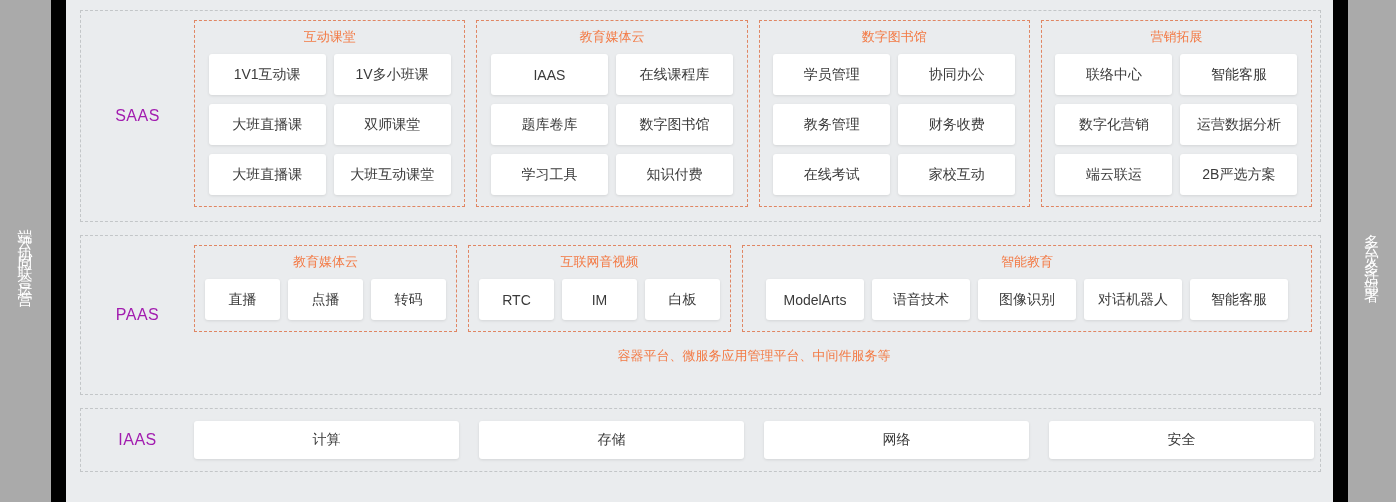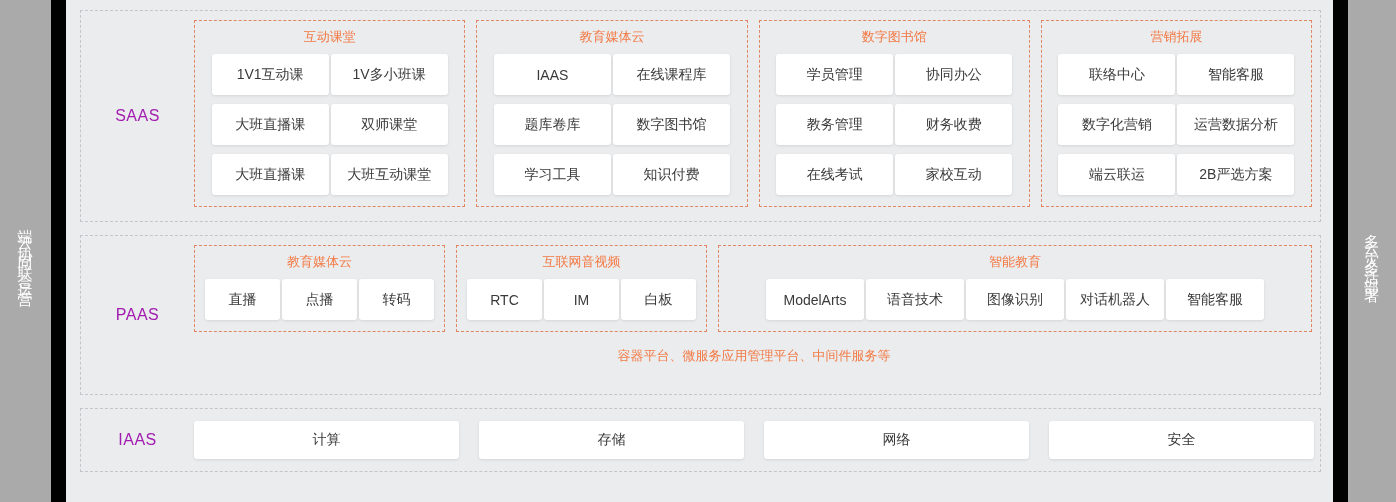--- a/index.html
+++ b/index.html
@@ -88,21 +88,21 @@
     text-align: right;
   }
   .group-title {
     font-size: 13px;
     color: #f37a45;
     margin-bottom: 8px;
     white-space: nowrap;
   }
   .tile-grid {
     display: grid;
-    gap: 9px 2px;
+    gap: 9px 8px;
   }
   .grid-2 { grid-template-columns: repeat(2, 117px); }
   .grid-3 { grid-template-columns: repeat(3, 75px); }
   .grid-5 { grid-template-columns: repeat(5, 98px); }
 
   .tile {
     background: #ffffff;
     border-radius: 3px;
     box-shadow: 0 1px 3px rgba(0,0,0,0.10);
     height: 41px;

